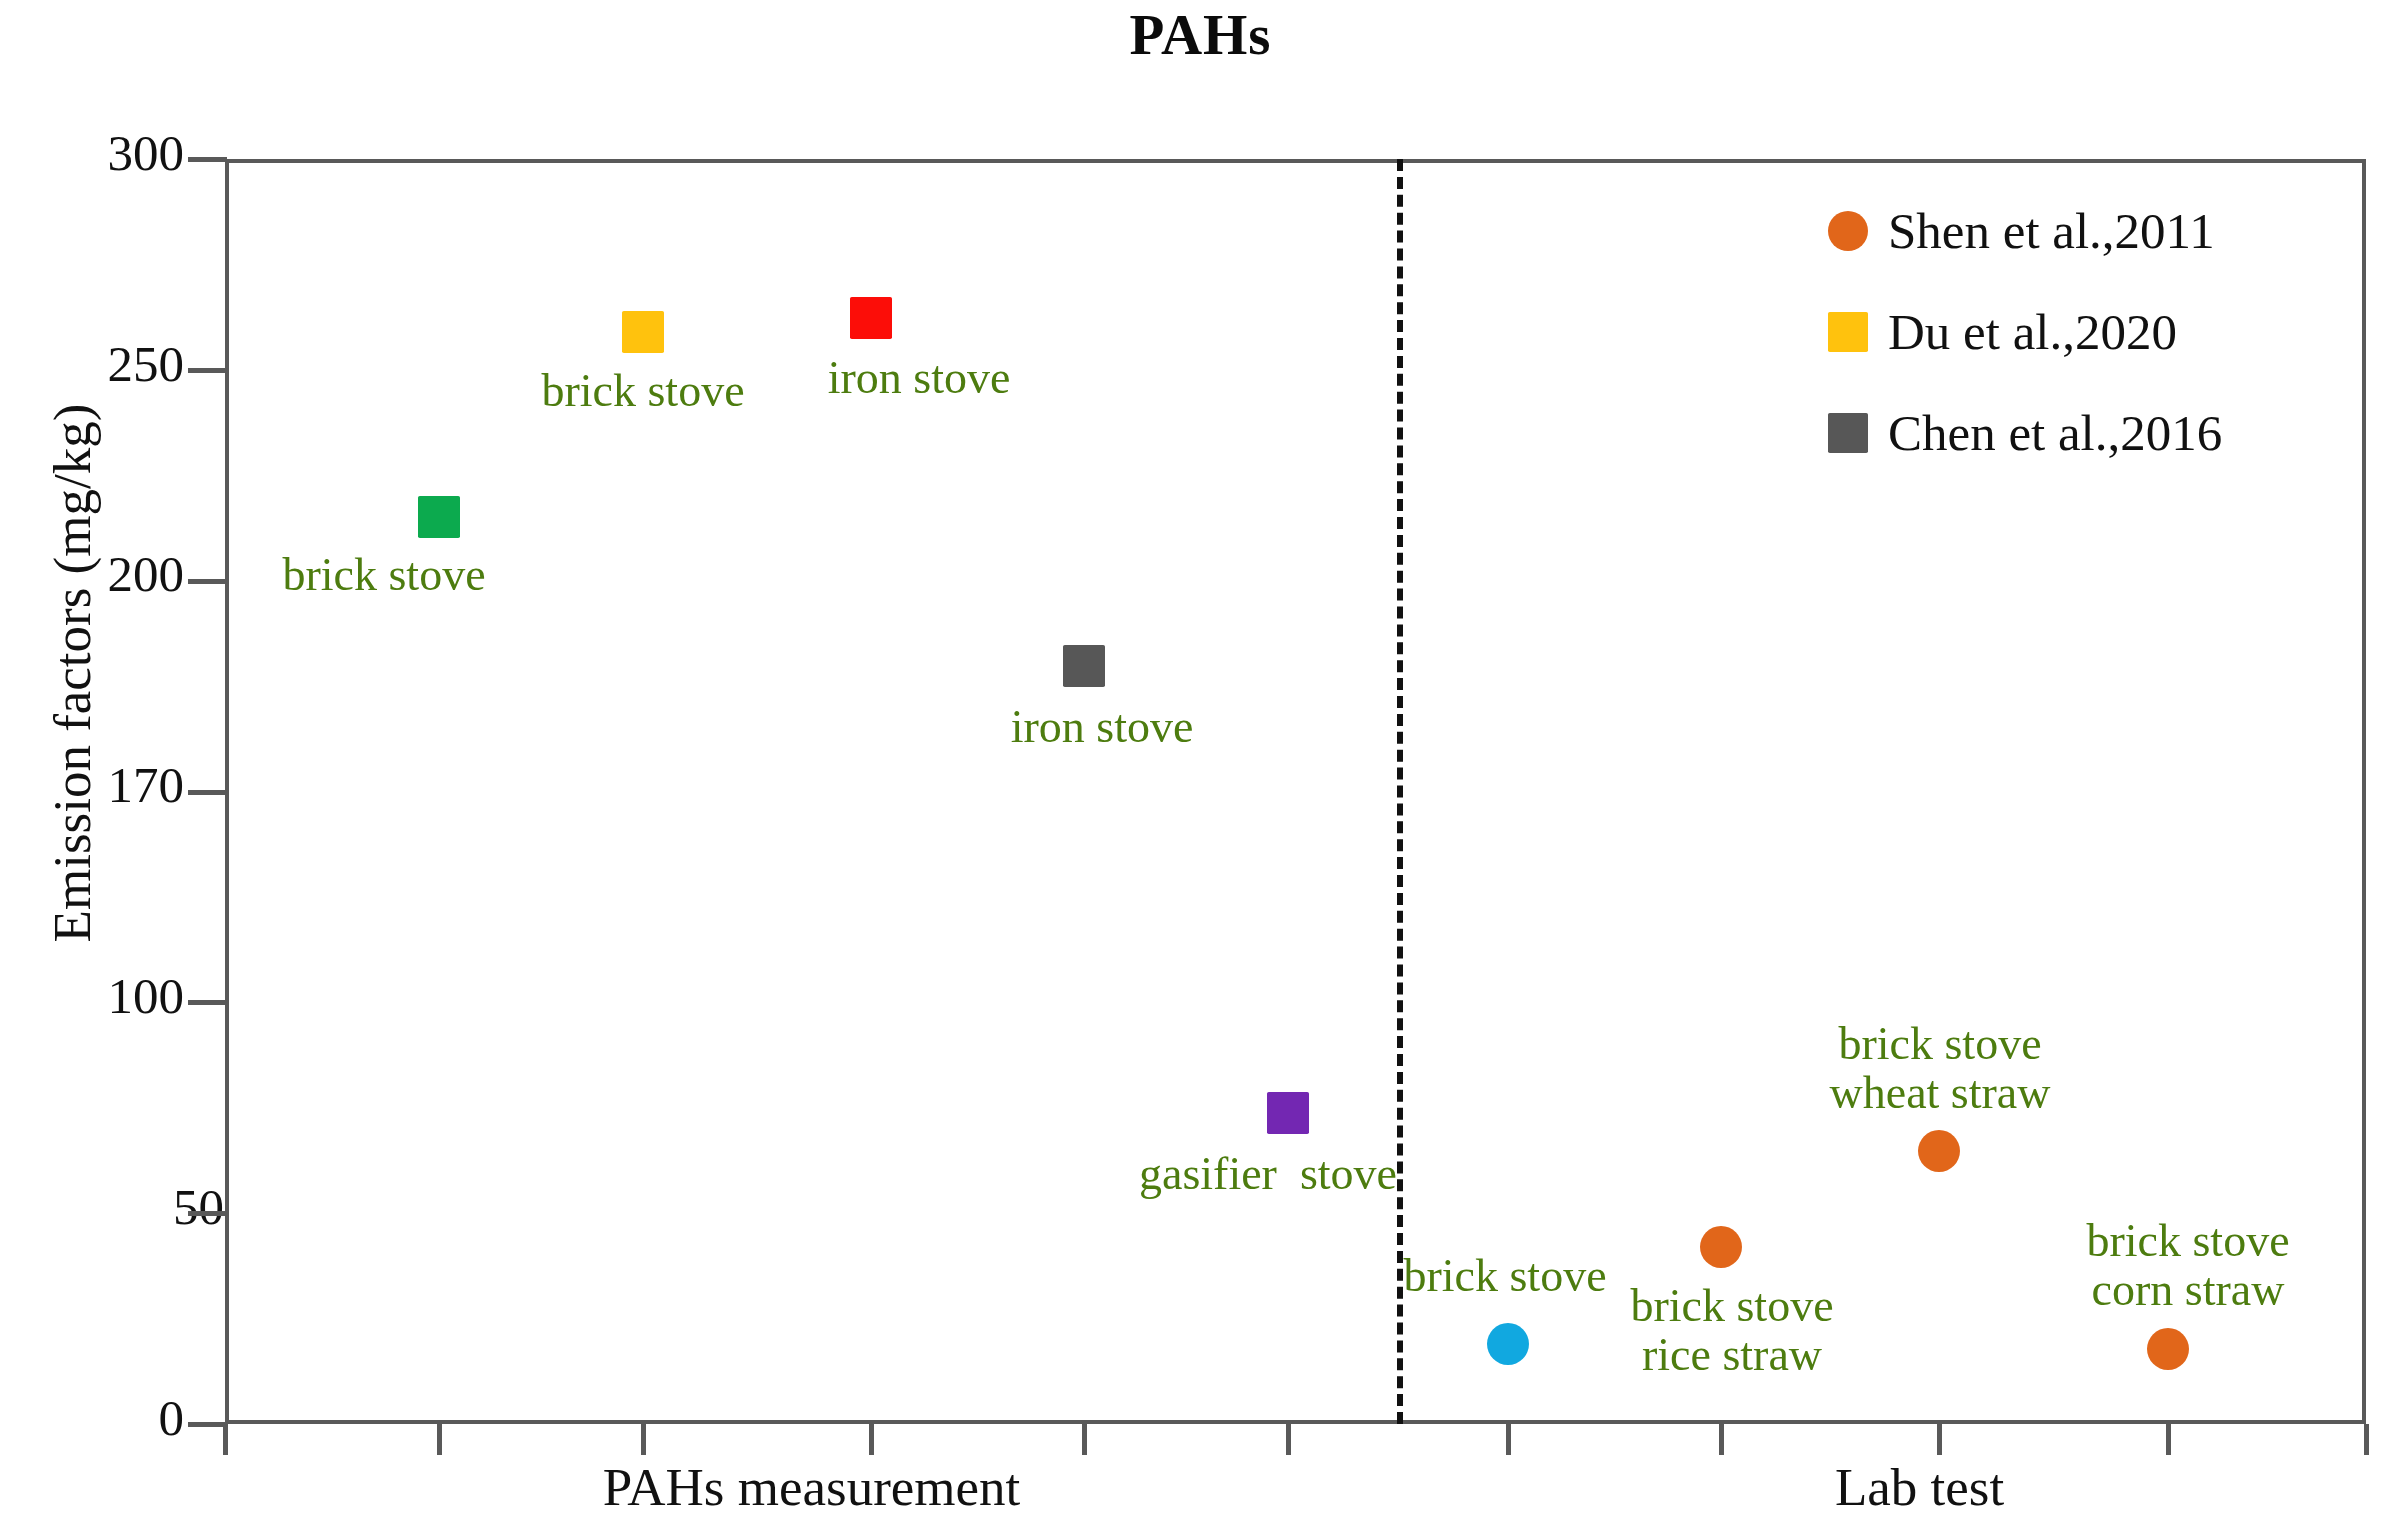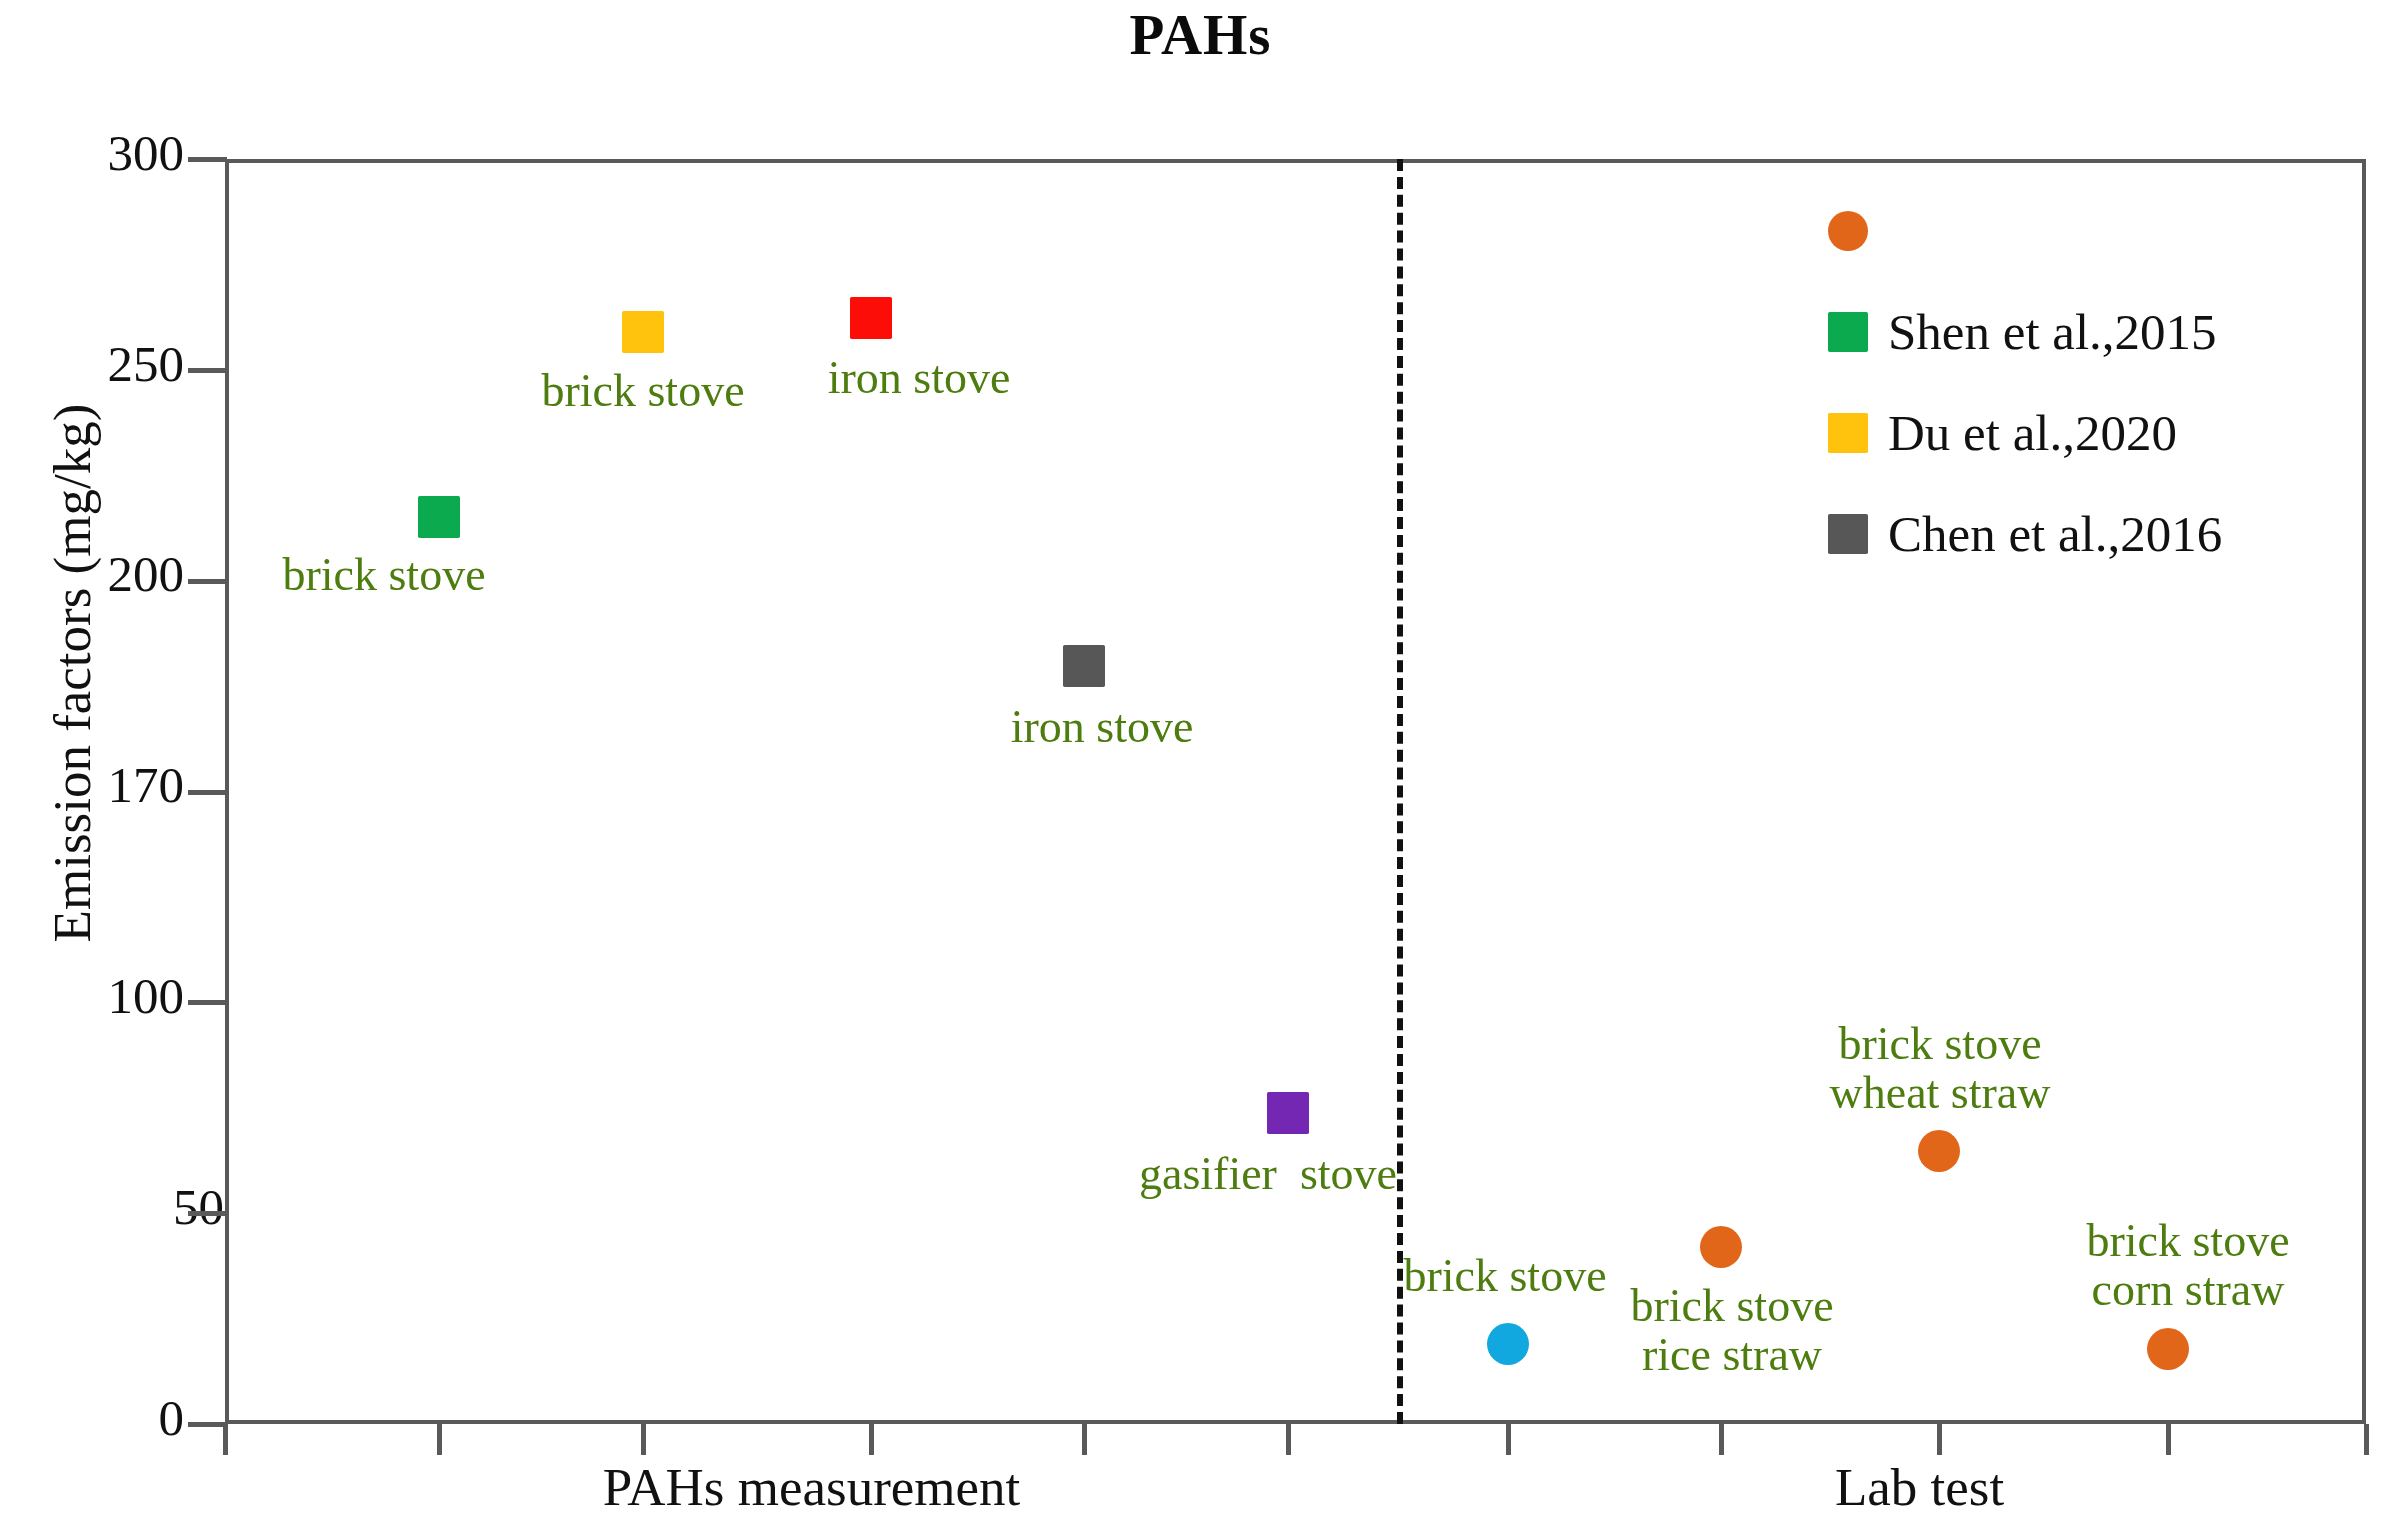--- a/index.html
+++ b/index.html
@@ -223,24 +223,21 @@
 rice straw</div>
       <div class="point-label" style="left: 1940px; top: 1020px;">brick stove
 wheat straw</div>
       <div class="point-label" style="left: 2188px; top: 1217px;">brick stove
 corn straw</div>
     </div>
 
   <div id="legend">
       <div class="legend-row">
         <span class="legend-swatch ci" style="background: rgb(225, 102, 26);"></span>
-      </div>
-      <div class="legend-row">
-        <span class="legend-swatch sq" style="background: rgb(12, 170, 78);"></span>
-        <span class="legend-text">Shen et al.,2015</span>
+        <span class="legend-text">Shen et al.,2011</span>
       </div>
       <div class="legend-row">
         <span class="legend-swatch sq" style="background: rgb(255, 194, 13);"></span>
         <span class="legend-text">Du et al.,2020</span>
       </div>
       <div class="legend-row">
         <span class="legend-swatch sq" style="background: rgb(87, 87, 87);"></span>
         <span class="legend-text">Chen et al.,2016</span>
       </div>
     </div>

